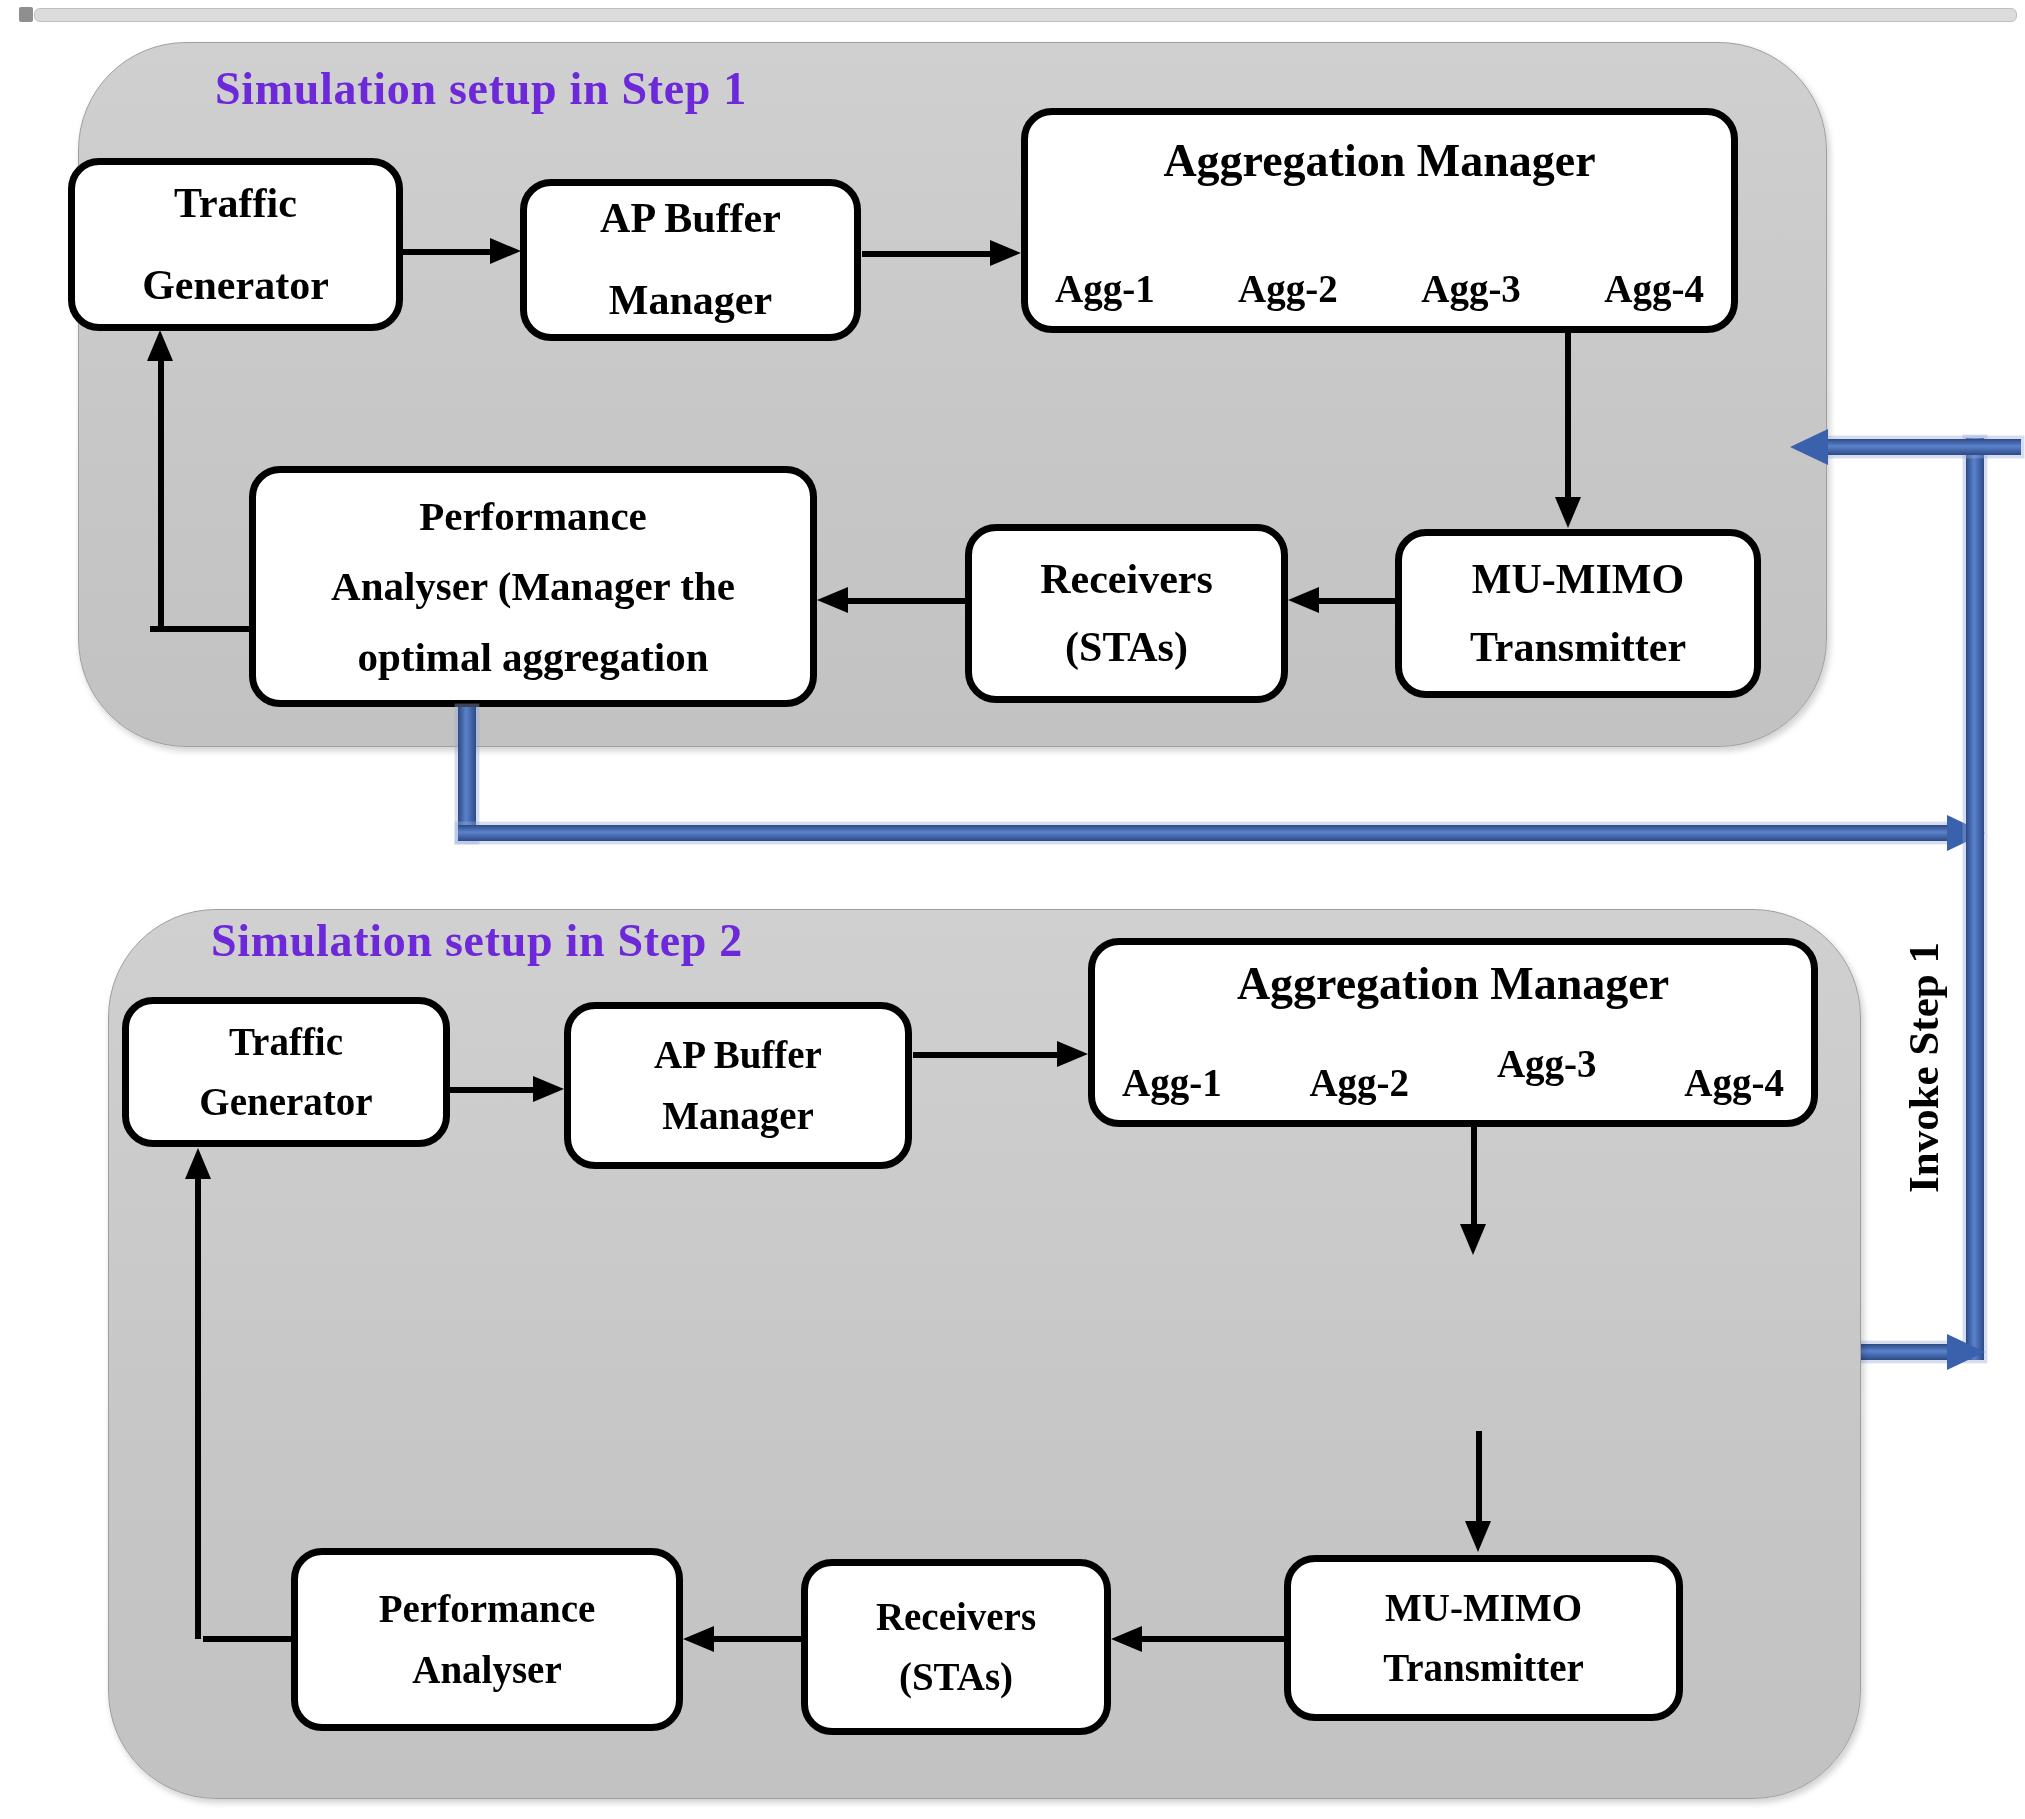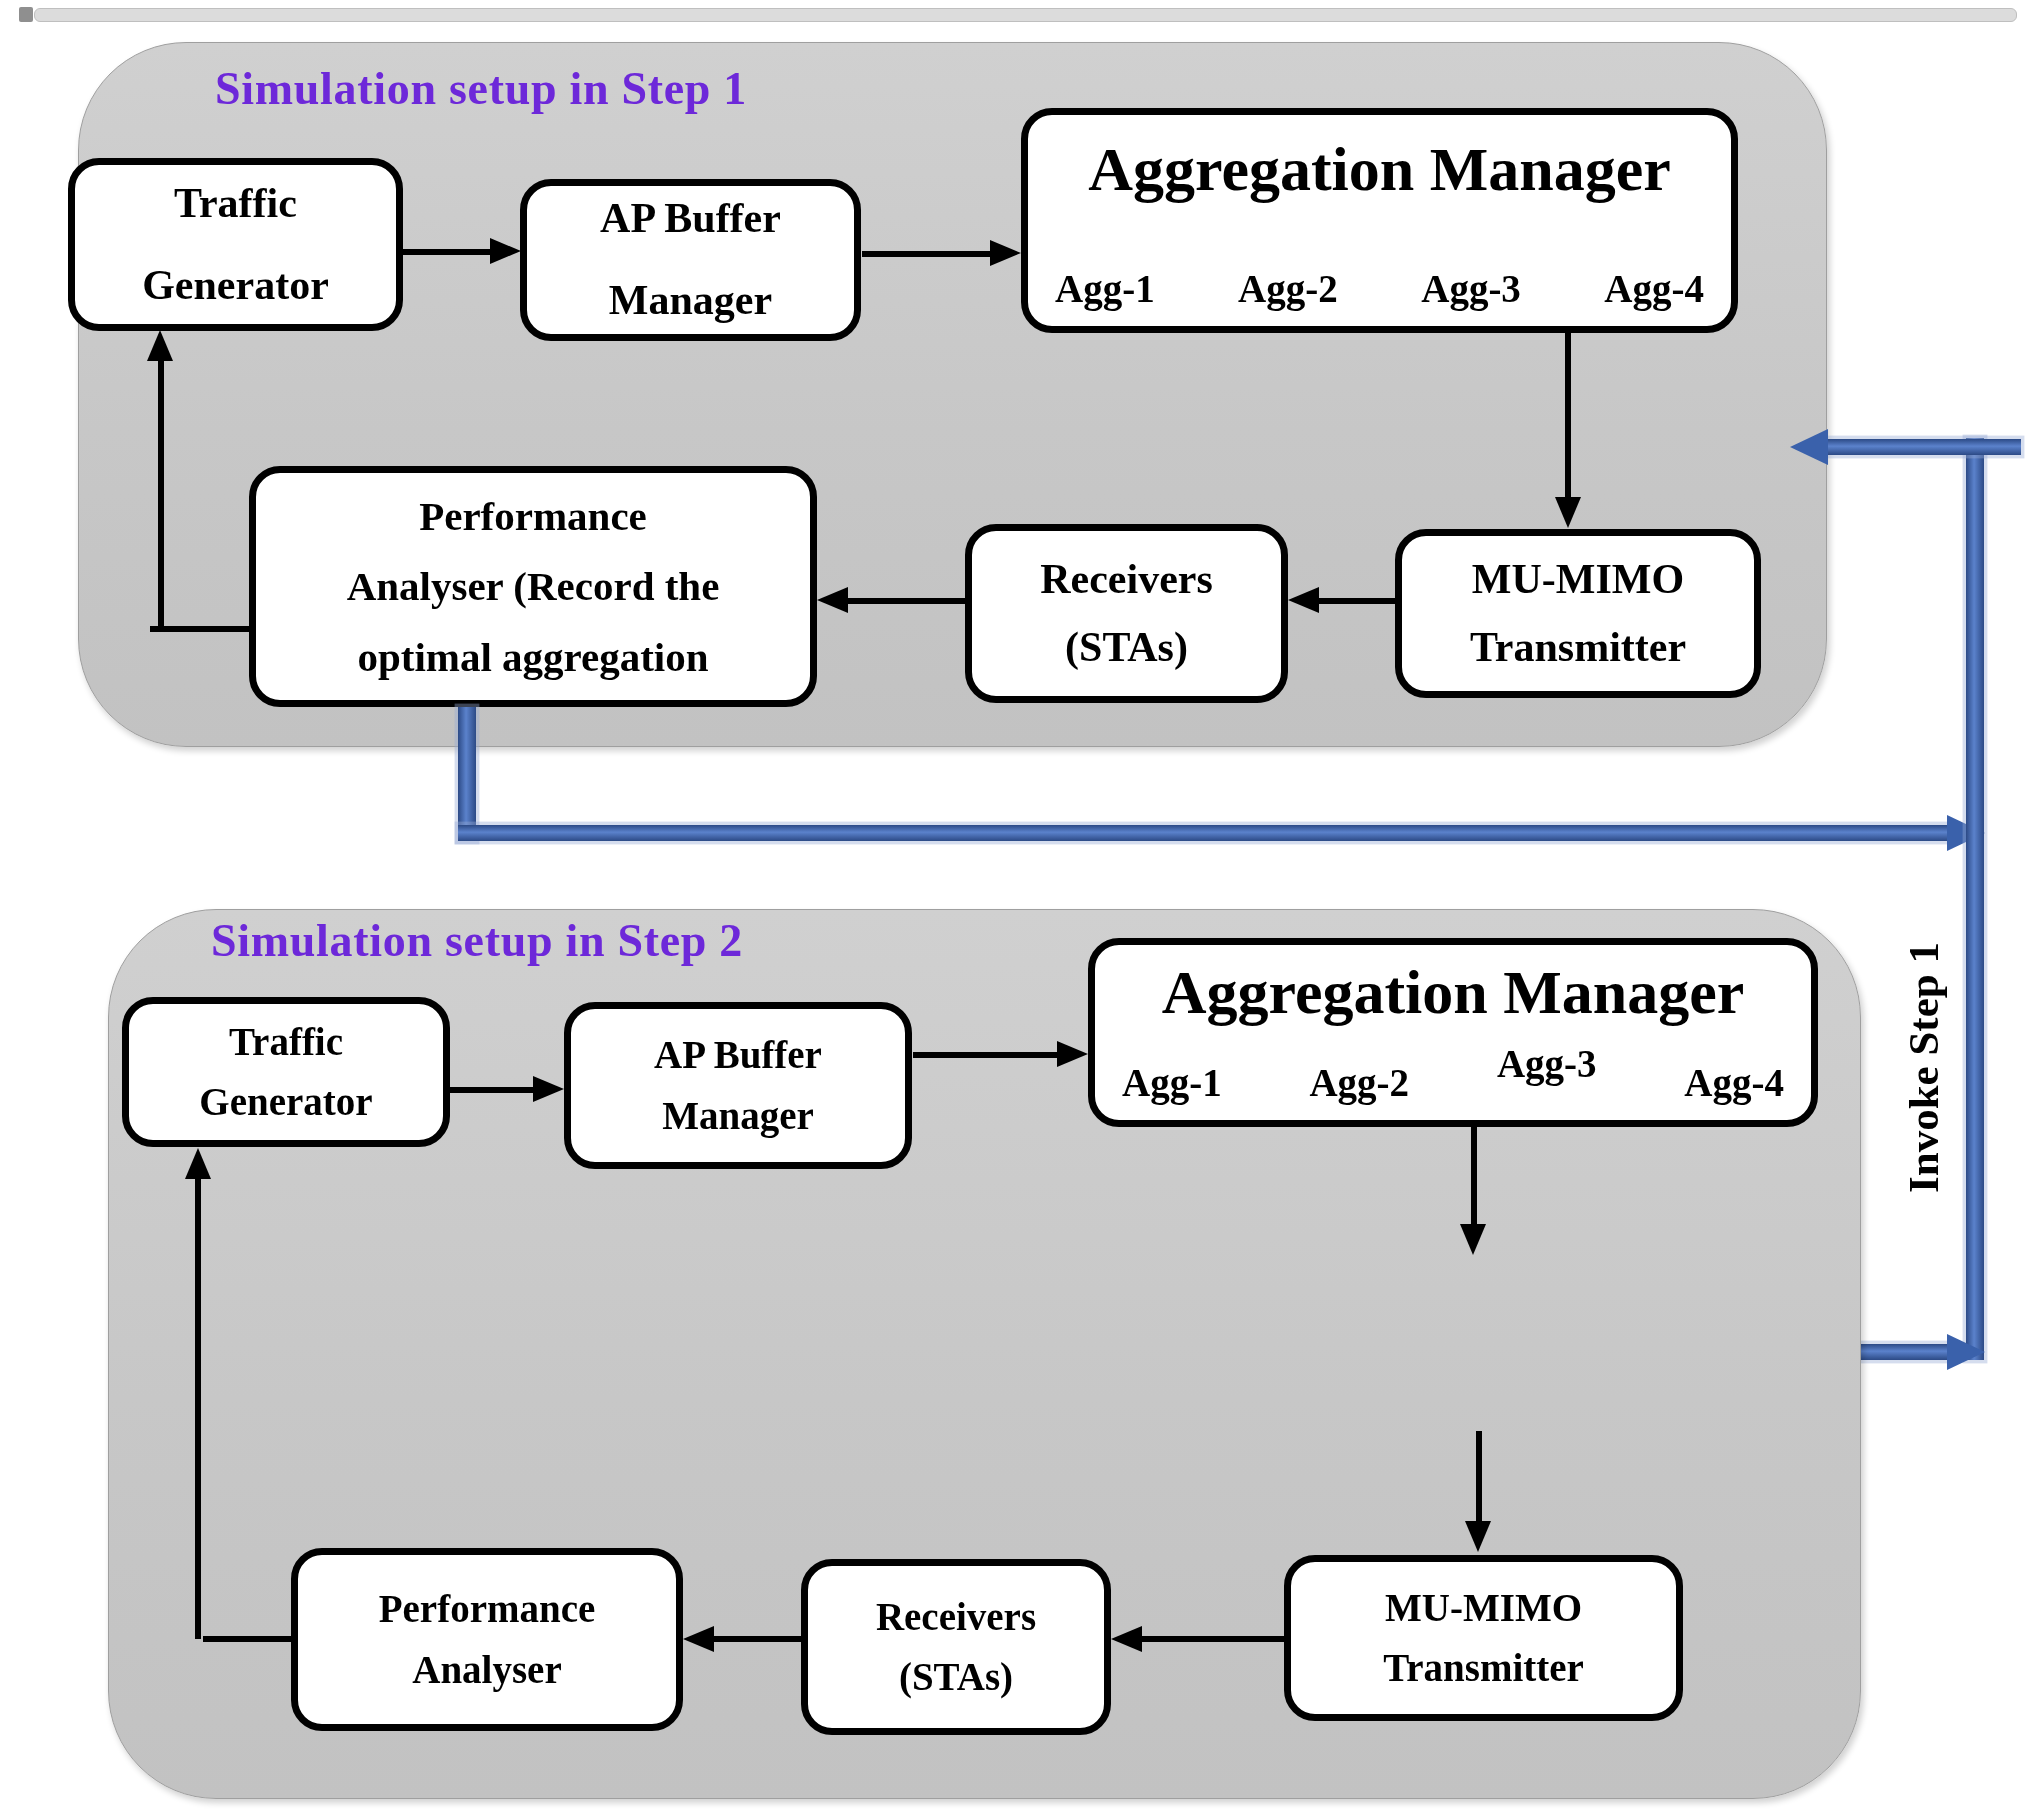--- a/index.html
+++ b/index.html
@@ -20,21 +20,21 @@
 
   
   .node{position:absolute;background:#ffffff;border:7.4px solid #000;border-radius:31px;
         display:flex;flex-direction:column;align-items:center;justify-content:center;
         font-weight:bold;color:#000;text-align:center;box-sizing:border-box;}
   .node span{display:block;white-space:nowrap;}
   .s1 .nodefont, .s1{font-size:42px;line-height:1.95;}
   .s2{font-size:39px;line-height:1.55;}
   .pa1{font-size:41px;line-height:1.72;}
   .ambox{justify-content:flex-start;}
-  .am-title{font-size:62px;font-weight:bold;margin-top:19px;white-space:nowrap;}
+  .am-title{font-size:46px;font-weight:bold;margin-top:19px;white-space:nowrap;}
   .agg-row{position:absolute;left:27px;right:27px;bottom:15px;display:flex;justify-content:space-between;
            font-size:39px;font-weight:bold;}
   .agg-raise{transform:translateY(-19px);}
 
   
   .hline{position:absolute;height:6px;background:#000;}
   .vline{position:absolute;width:6px;background:#000;}
   .head{position:absolute;width:0;height:0;}
   .head.right{border-left:31px solid #000;border-top:13.5px solid transparent;border-bottom:13.5px solid transparent;}
   .head.left{border-right:31px solid #000;border-top:13.5px solid transparent;border-bottom:13.5px solid transparent;}
@@ -80,21 +80,21 @@
     <div class="agg-row">
       <span>Agg-1</span>
       <span>Agg-2</span>
       <span>Agg-3</span>
       <span>Agg-4</span>
     </div>
   </div>
 
   <div class="node pa1" style="left:249px;top:466px;width:568px;height:241px;">
     <span>Performance</span>
-    <span>Analyser (Record the</span>
+    <span>Analyser (Manager the</span>
     <span>optimal aggregation</span>
   </div>
 
   <div class="node s1" style="left:965px;top:524px;width:323px;height:179px;line-height:1.6;">
     <span>Receivers</span>
     <span>(STAs)</span>
   </div>
 
   <div class="node s1" style="left:1395px;top:529px;width:366px;height:169px;line-height:1.6;">
     <span>MU-MIMO</span>

